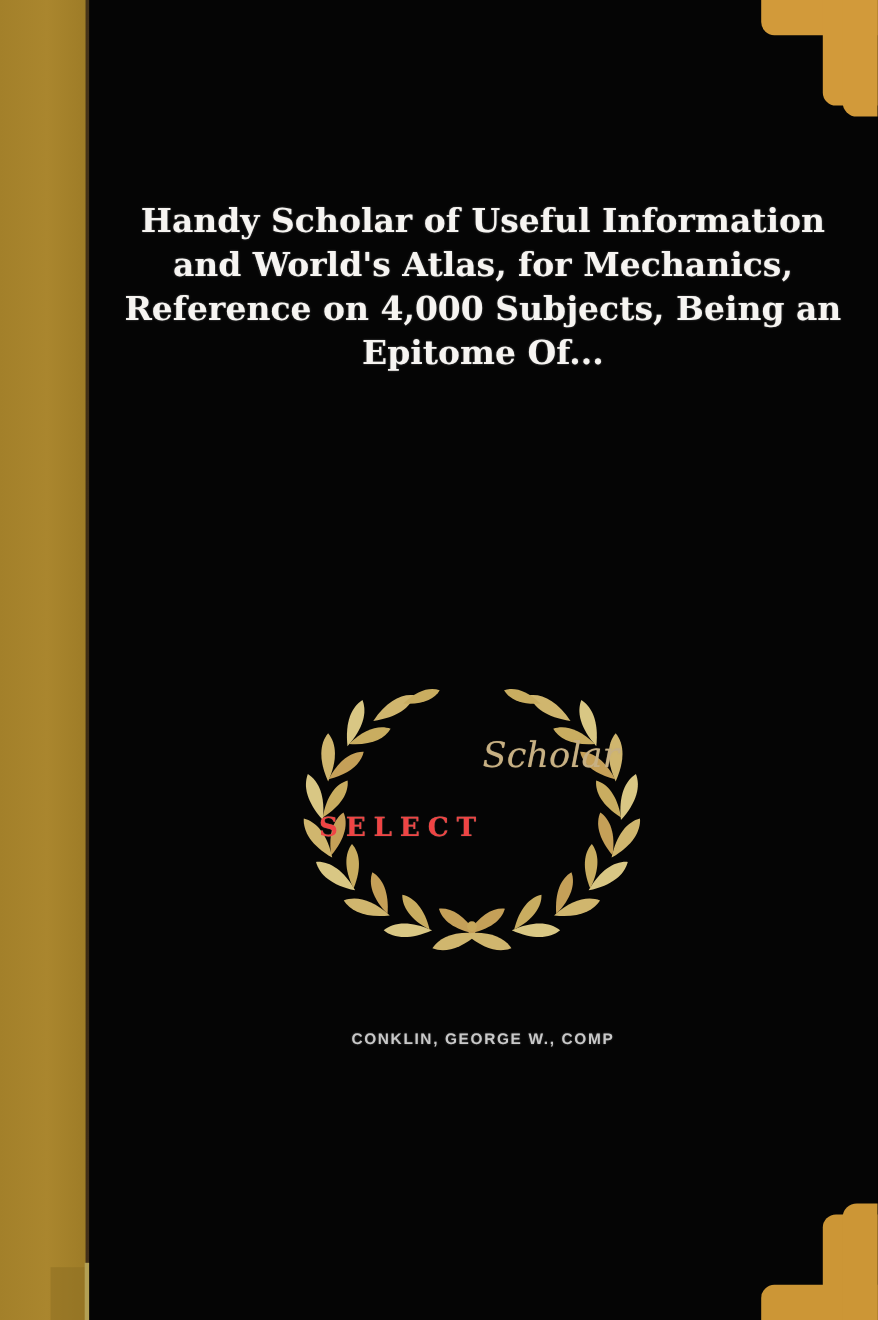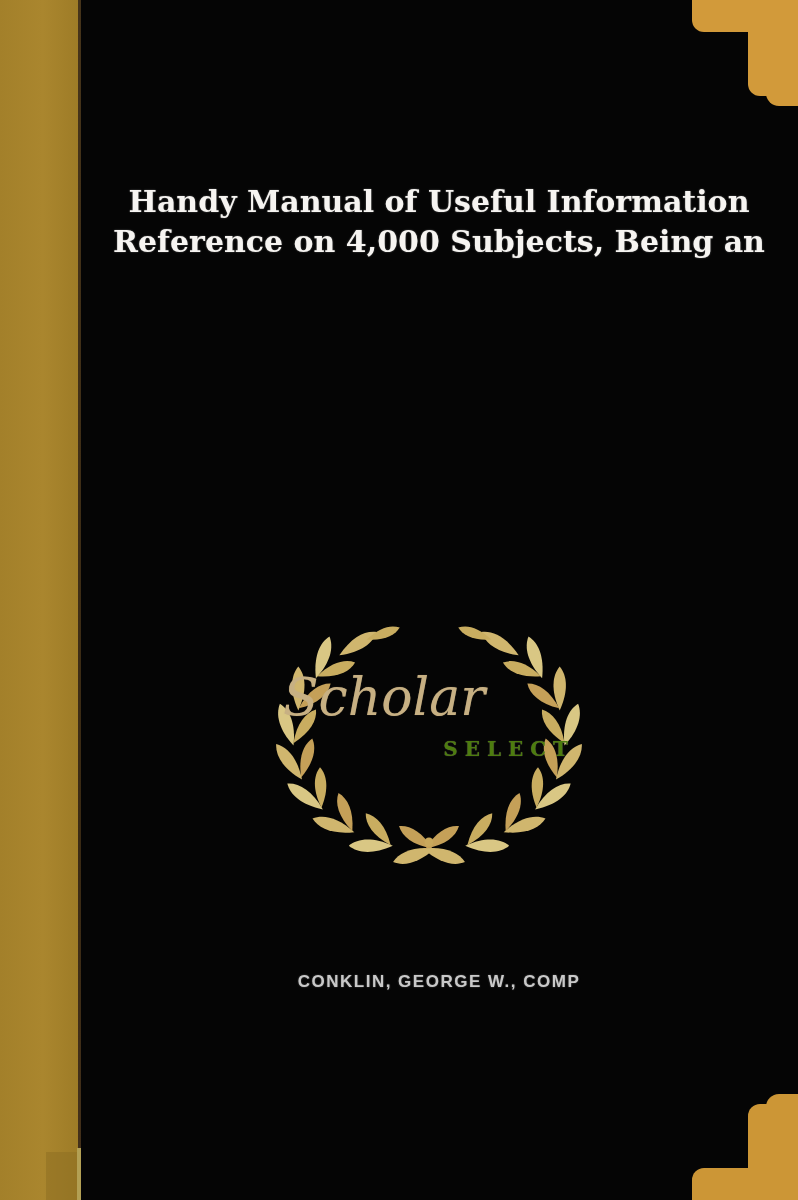--- a/index.html
+++ b/index.html
@@ -33,37 +33,36 @@
   .title{
     position:absolute;left:80px;top:182px;width:718px;
     text-align:center;color:#f6f4f1;
     font-size:30px;font-weight:700;line-height:40px;
     text-shadow:0 0 2px rgba(255,255,255,.35);
   }
   
   .logo{position:absolute;left:283px;top:613px;width:292px;height:248px;}
   .logo svg{position:absolute;left:0;top:0;overflow:visible;}
   .logo-script{
-    position:absolute;left:0;right:12px;top:54px;text-align:left;
-    font-family:"DejaVu Serif",serif;font-style:italic;font-size:52px;
+    position:absolute;left:0;right:12px;top:54px;text-align:right;
+    font-family:"DejaVu Serif",serif;font-style:italic;font-size:32px;
     color:#c7b083;text-shadow:0 0 1px rgba(199,176,131,.5);
   }
   .logo-caps{
-    position:absolute;left:0;right:0;top:124px;text-align:right;
-    font-family:"DejaVu Serif",serif;font-weight:700;font-size:20px;
-    letter-spacing:7px;padding-left:7px;color:#4d7c0f;
+    position:absolute;left:0;right:0;top:124px;text-align:left;
+    font-family:"DejaVu Serif",serif;font-weight:700;font-size:24px;
+    letter-spacing:7px;padding-left:7px;color:#ef4444;
     text-shadow:0 0 1px rgba(210,200,173,.5);
   }
   
   .author{
     position:absolute;left:80px;top:936px;width:718px;text-align:center;
     font-family:"Liberation Sans",sans-serif;font-weight:700;
-    font-size:17px;letter-spacing:1.5px;color:#c9c9c9;
+    font-size:14px;letter-spacing:1.5px;color:#c9c9c9;
     text-shadow:0 0 2px rgba(200,200,200,.4);
-    margin-top:36px;
   }
 </style>
 </head>
 <body>
 
 <div class="stage">
 
   <div class="spine"></div>
   <div class="spine-edge"></div>
   <div class="spine-shade-bottom"></div>
@@ -79,22 +78,24 @@
 
   <svg class="corner corner-bottom" viewBox="0 0 110 110" xmlns="http://www.w3.org/2000/svg">
     <g fill="#cc9636">
       <rect x="4" y="78" width="120" height="48" rx="12"></rect>
       <rect x="60" y="14" width="60" height="112" rx="12"></rect>
       <rect x="78" y="4" width="44" height="122" rx="13"></rect>
     </g>
   </svg>
 
   <div class="title">
-    <div>Handy Manual of Useful Information</div>
+    <div>Handy Scholar of Useful Information</div>
+    <div>and World's Atlas, for Mechanics,</div>
     <div>Reference on 4,000 Subjects, Being an</div>
+    <div>Epitome Of...</div>
   </div>
 
   <div class="logo">
     <svg width="292" height="248" viewBox="0 0 292 248" xmlns="http://www.w3.org/2000/svg">
       <defs>
         <path id="leaf" d="M0,-22 C7.5,-13 9,2 0,22 C-9,2 -7.5,-13 0,-22 Z"></path>
       </defs>
 
       <g>
         <use href="#leaf" transform="translate(131.0,242.3) rotate(-108)" fill="#d0b66e"></use>

